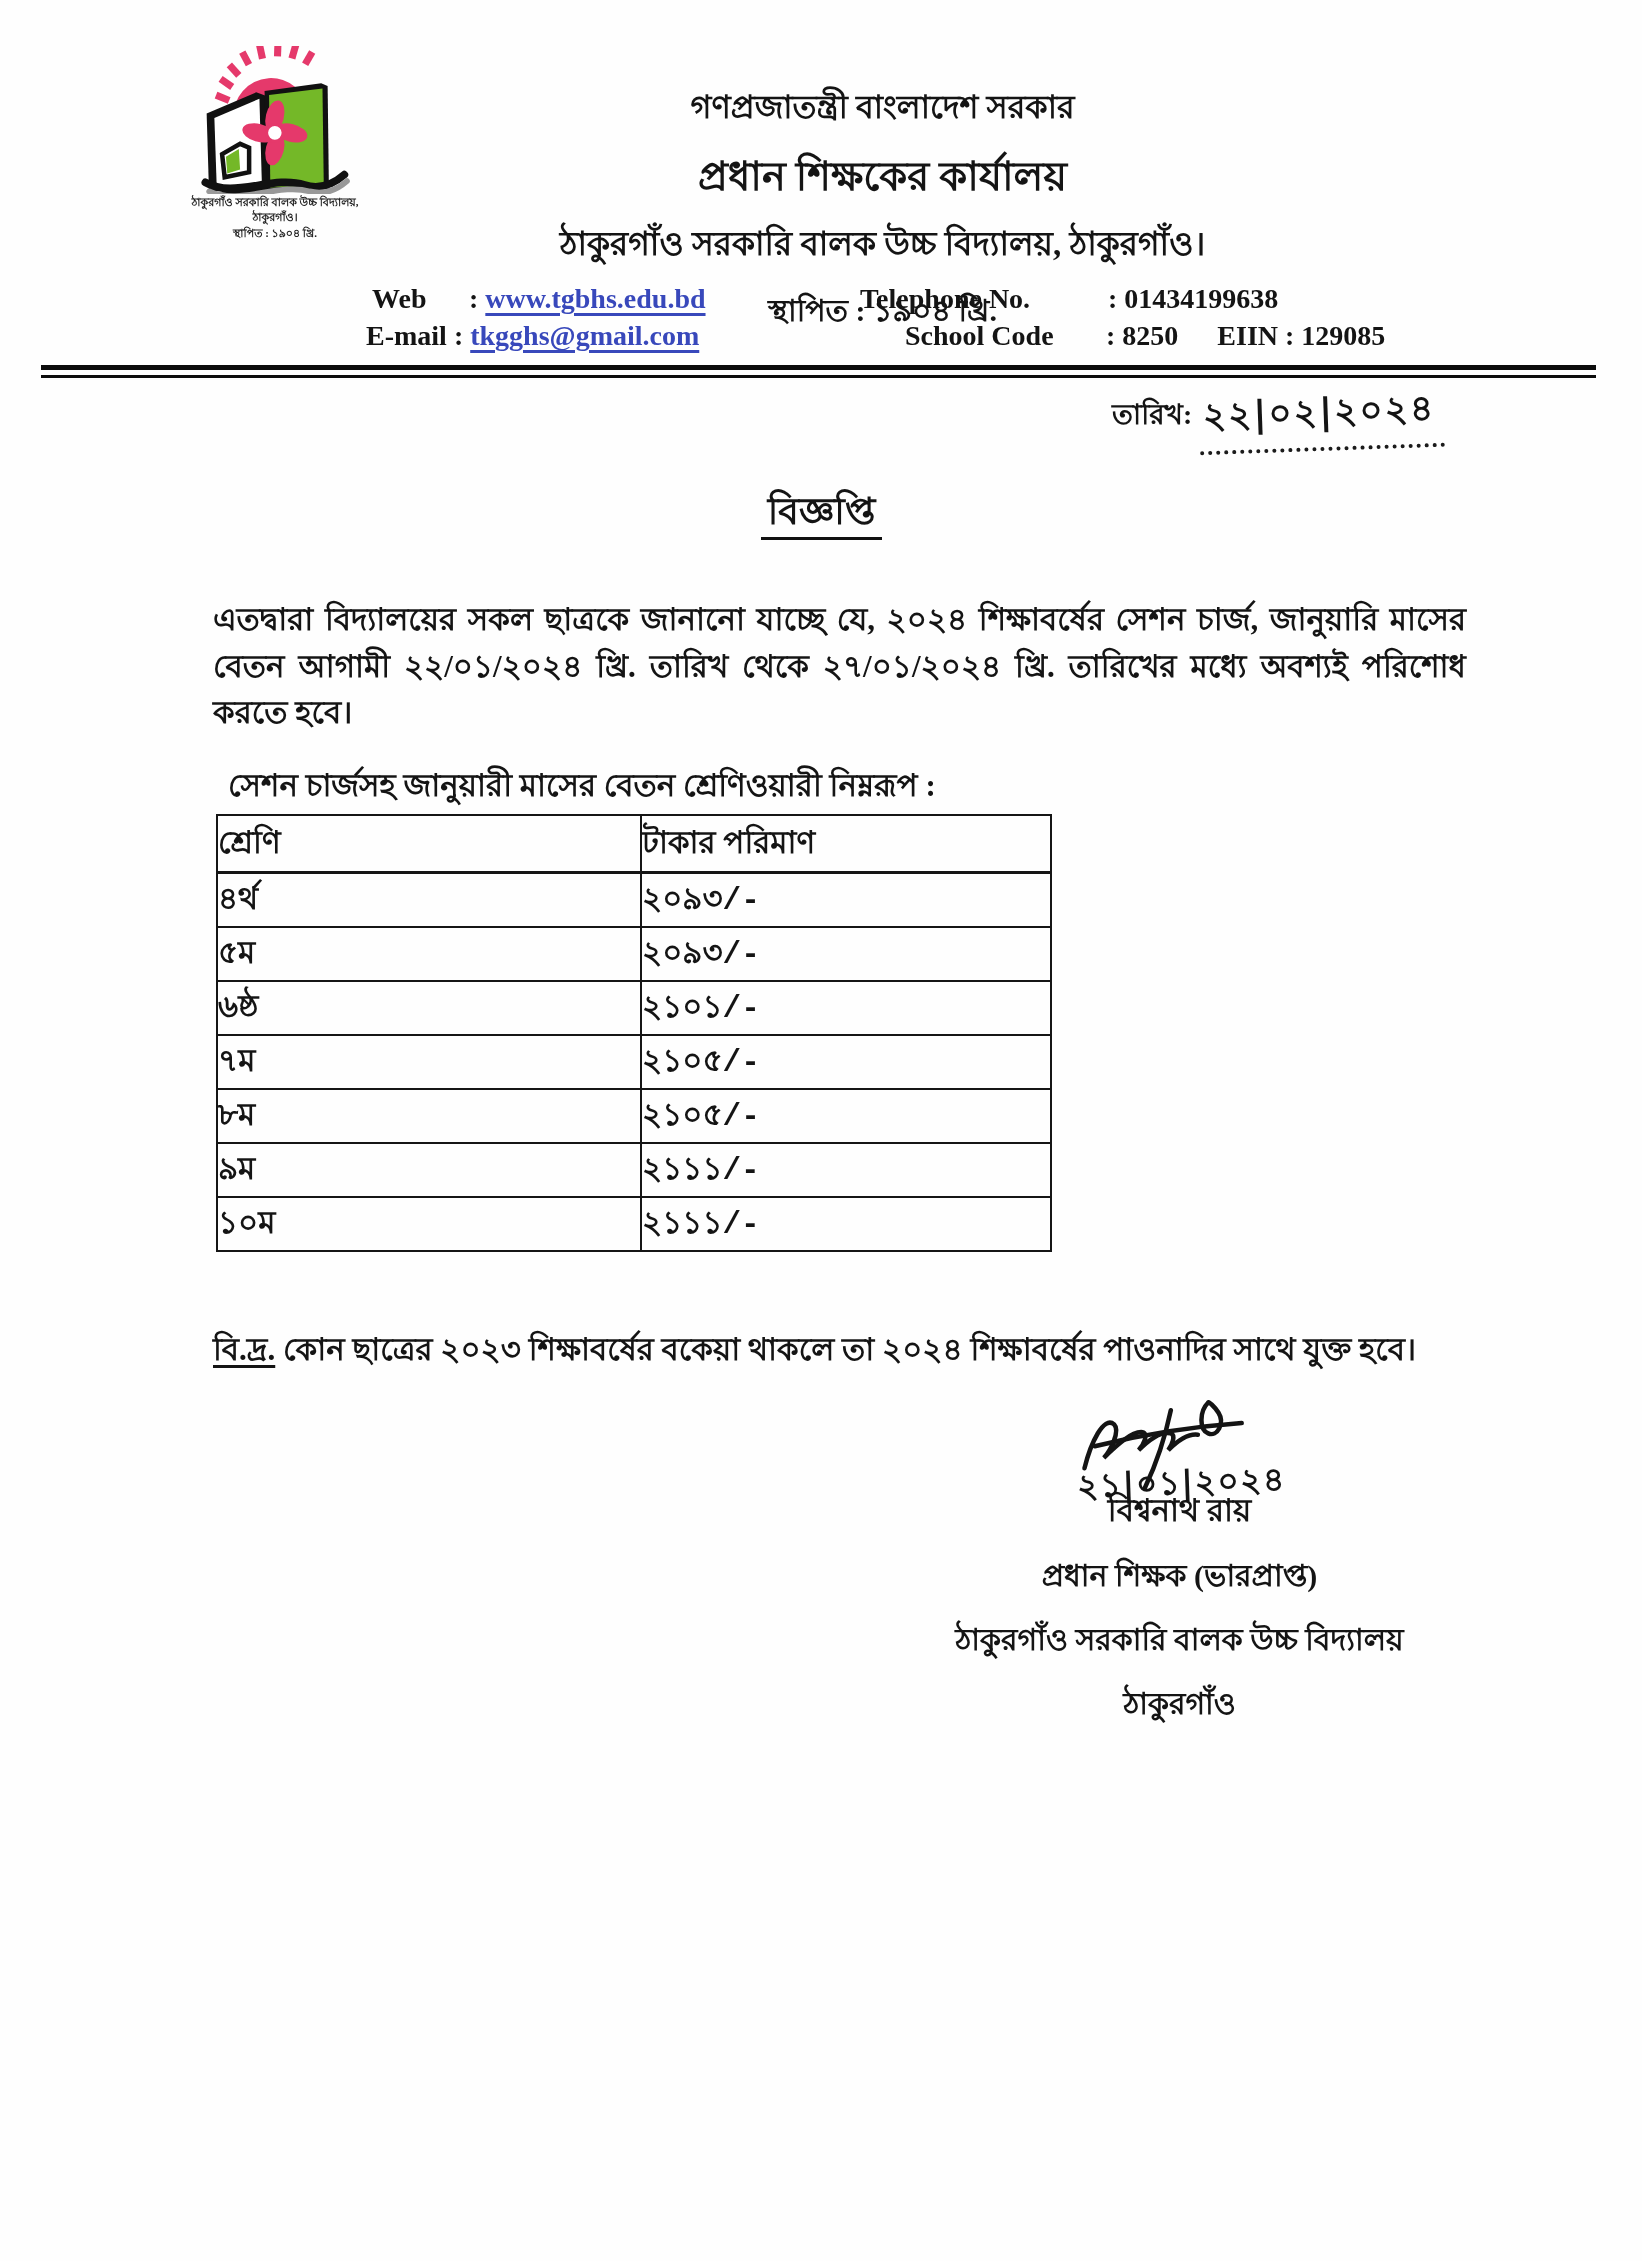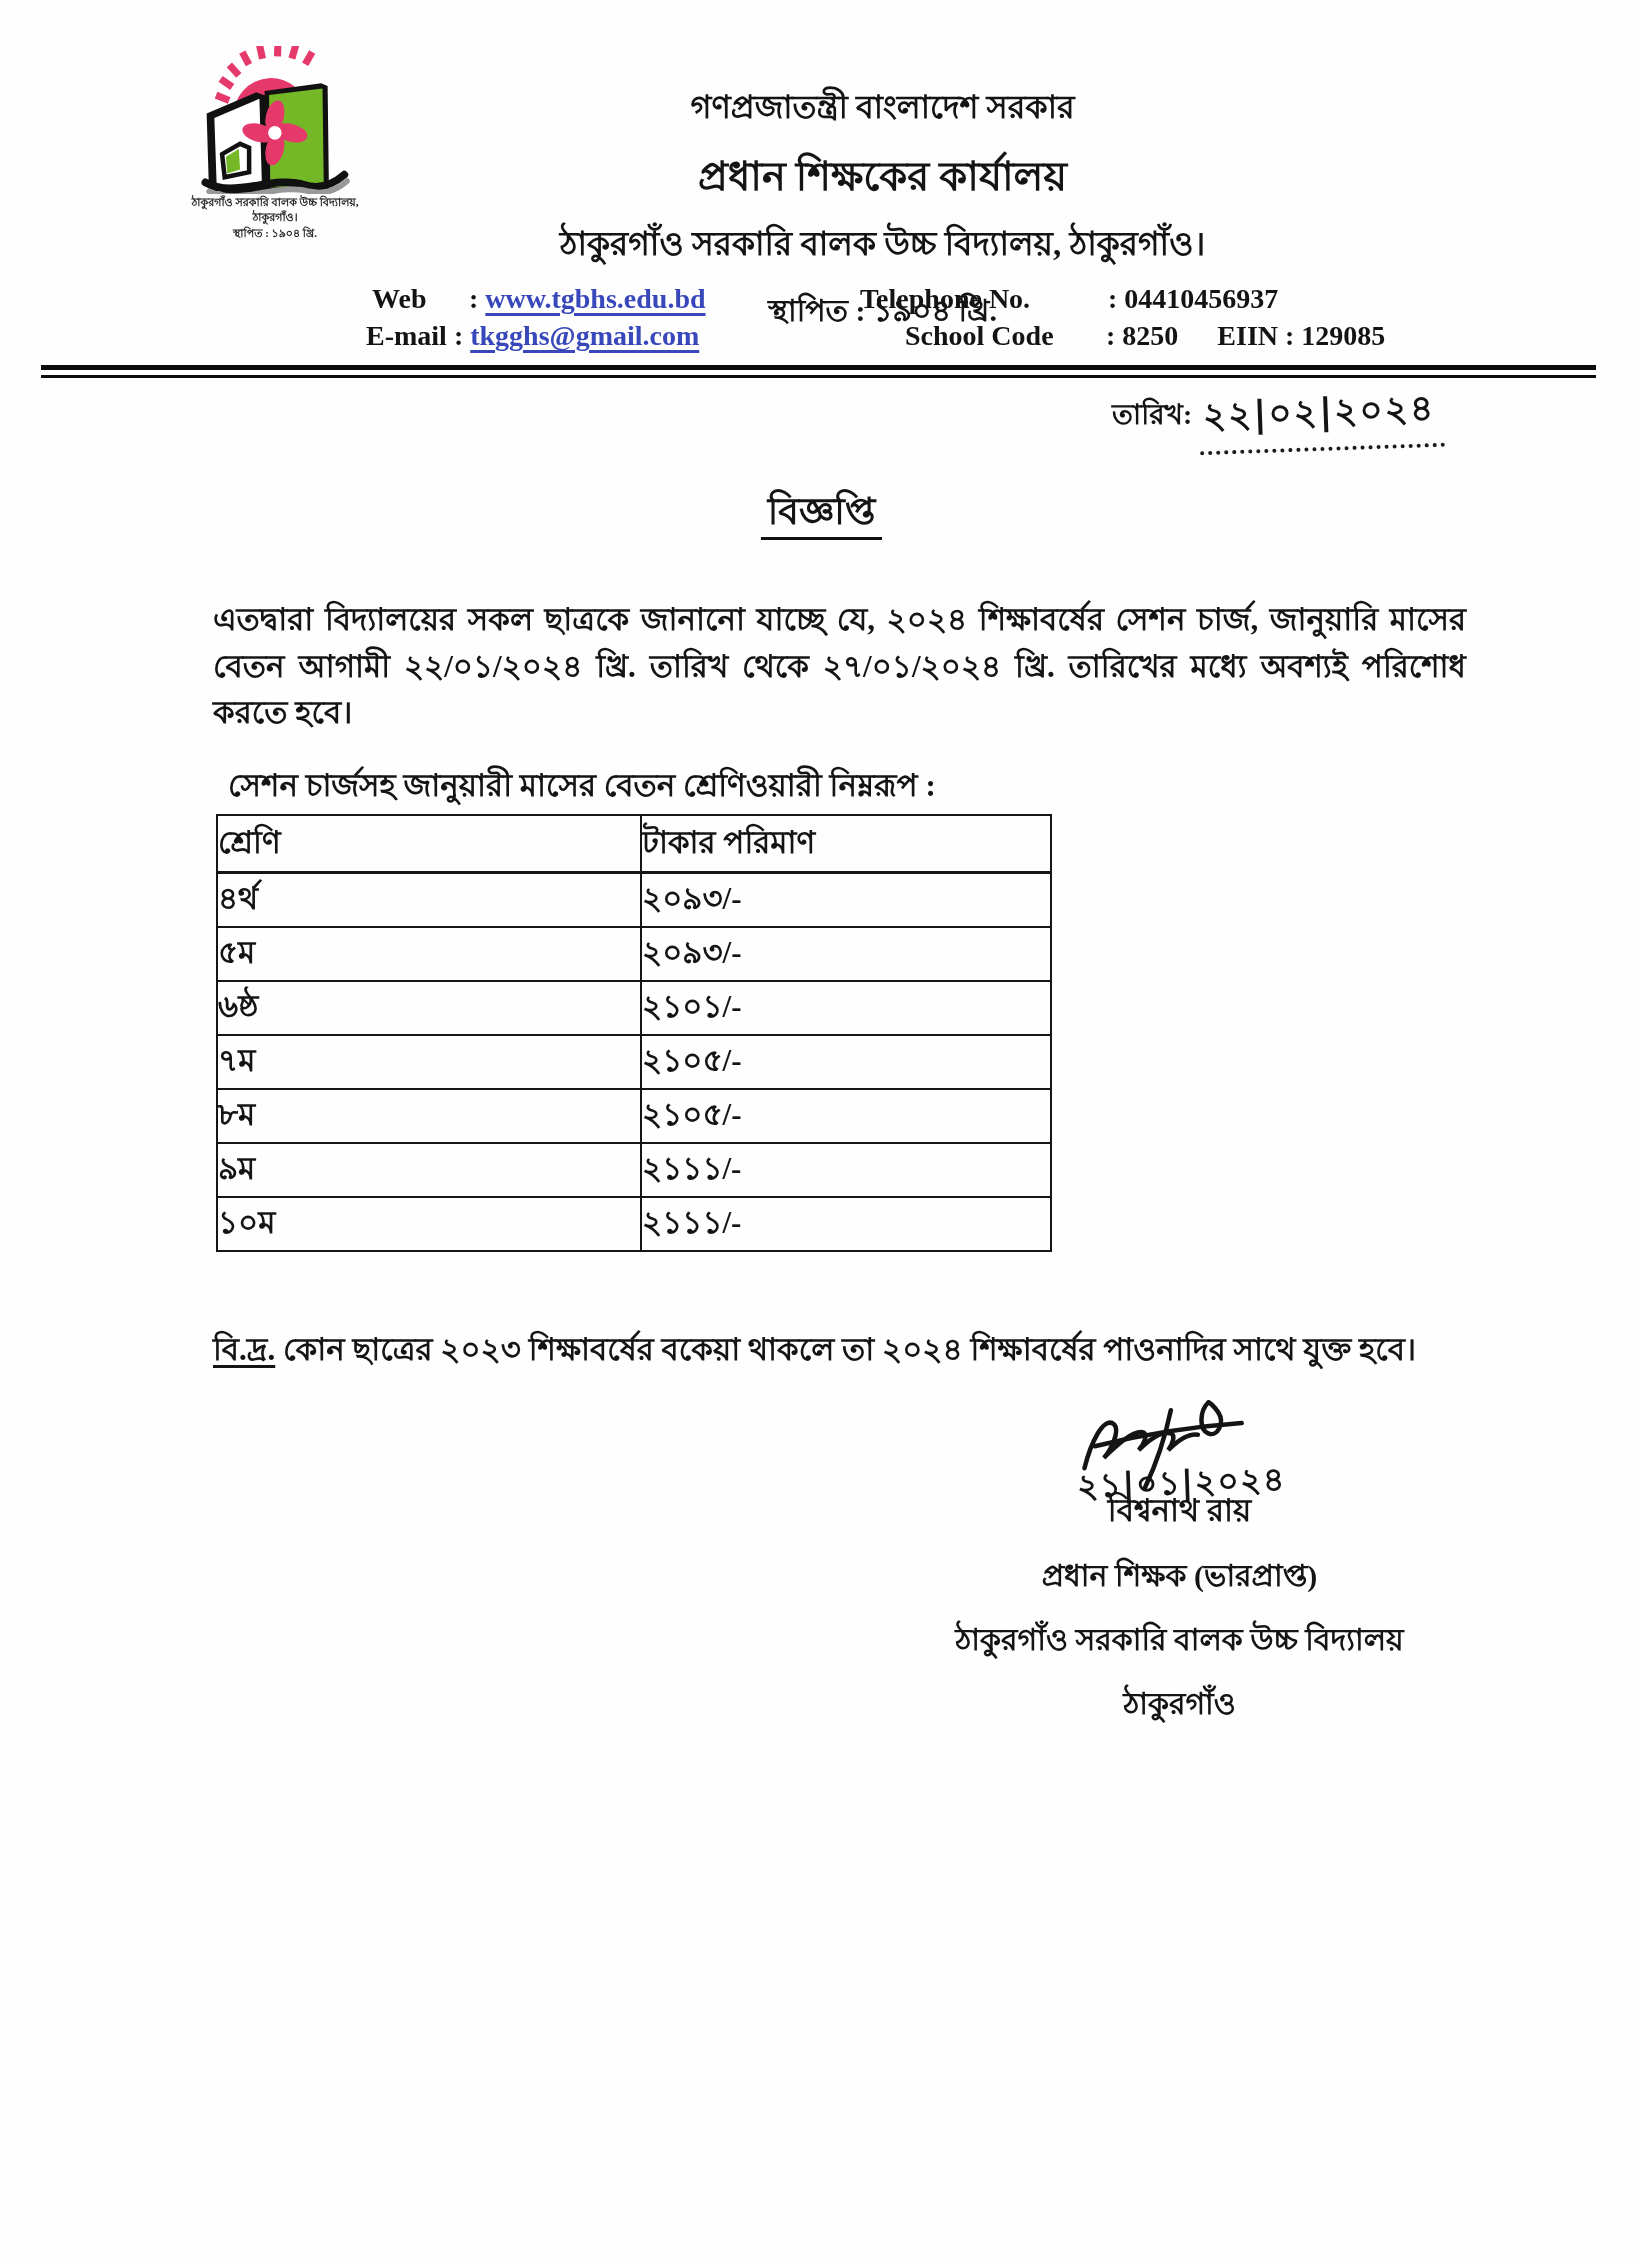--- a/index.html
+++ b/index.html
@@ -40,21 +40,21 @@
   .title-row{position:absolute;left:0;top:482px;width:1643px;text-align:center;}
   .title-row span{font-size:37px;font-weight:bold;border-bottom:3.2px solid #111;padding:0 6.4px 5.2px 6.4px;}
   
   .body-par{position:absolute;left:213px;top:566px;width:1253px;font-size:31px;line-height:1.5;
     text-align:justify;font-weight:bold;}
   .table-intro{position:absolute;left:213px;top:761px;font-size:31px;font-weight:bold;margin-left:15px;}
   
   table.fee{position:absolute;left:216px;top:814px;width:836px;border-collapse:collapse;}
   table.fee td,table.fee th{border:2.6px solid #151515;text-align:left;font-size:31px;font-weight:bold;padding:0;}
   table.fee th{height:55px;border-bottom:3.9px solid #151515;}
-  table.fee td{height:48px;}
+  table.fee td{height:48px;font-family:Liberation Mono, monospace;}
   .col-class{width:422px;}
   
   .note{position:absolute;left:213px;top:1296px;width:1243px;font-size:31px;line-height:1.5;font-weight:bold;}
   .note-label{text-decoration:underline;text-decoration-thickness:2.6px;text-underline-offset:5.2px;}
   
   .sig-scribble{position:absolute;left:1069px;top:1392px;}
   .sig-date{position:absolute;left:1077px;top:1457px;font-size:33px;letter-spacing:1.3px;transform:rotate(-2deg);white-space:nowrap;}
   .sig-block{position:absolute;left:883px;top:1486px;width:593px;text-align:center;font-weight:bold;}
   .sig-name{font-size:31px;margin-bottom:14px;}
   .sig-desig{font-size:30px;margin-bottom:13px;}
@@ -117,21 +117,21 @@
     <div class="hdr-l4">স্থাপিত : ১৯০৪ খ্রি.</div>
   </div>
 
   <div class="contact-row c-l1">
     <span class="lbl-web">Web</span><span>: </span><a class="link" href="#">www.tgbhs.edu.bd</a>
   </div>
   <div class="contact-row c-l2">
     <span>E-mail : </span><a class="link" href="#">tkgghs@gmail.com</a>
   </div>
   <div class="contact-row c-r1">
-    <span class="lbl-tel">Telephone No.</span><span>: </span><span>04410456937</span>
+    <span class="lbl-tel">Telephone No.</span><span>: </span><span>01434199638</span>
   </div>
   <div class="contact-row c-r2">
     <span class="lbl-sc">School Code</span><span>: </span><span>8250</span><span class="gap-eiin"></span><span>EIIN : </span><span>129085</span>
   </div>
 
   <div class="double-rule"></div>
 
   <div class="dateline">
     <span>তারিখ:</span><span class="hand hand-top">২২|০২|২০২৪</span>
   </div>

